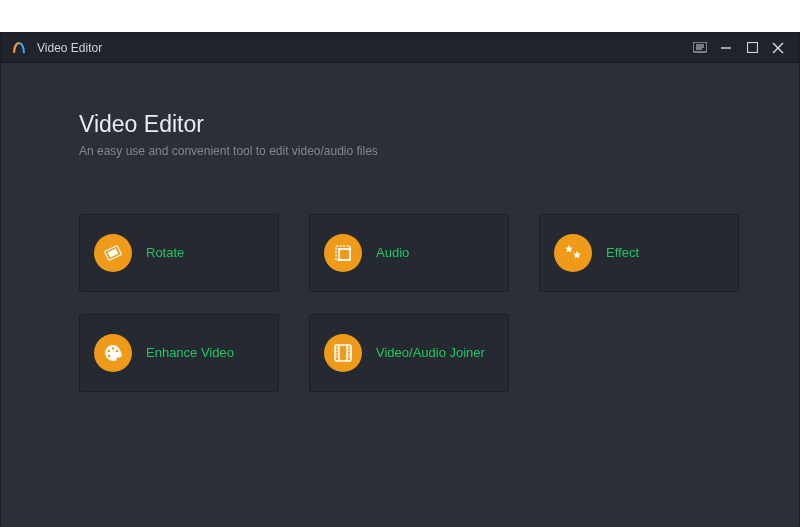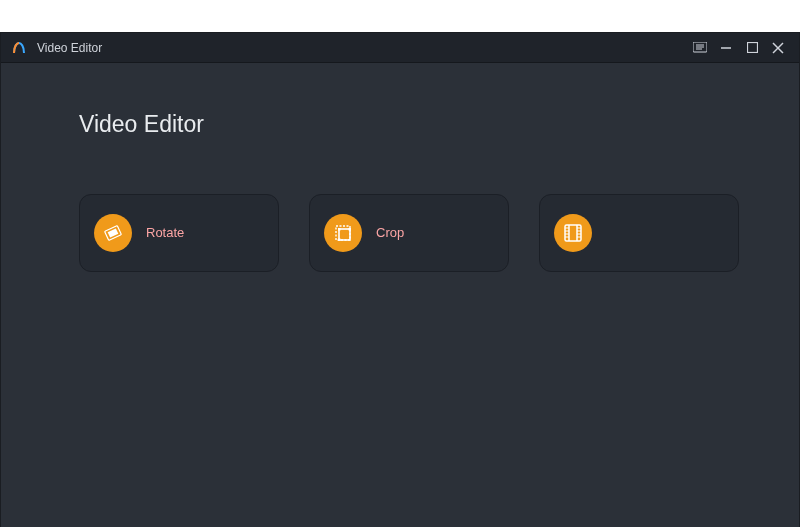--- a/index.html
+++ b/index.html
@@ -37,26 +37,26 @@
   .grid {
     margin-top: 56px;
     display: grid;
     grid-template-columns: repeat(3, 200px);
     grid-auto-rows: 78px;
     gap: 22px 30px;
   }
   .tile {
     background: #252a32;
     border: 1px solid #1b1f26;
-    border-radius: 12px;
+    border-radius: 2px;
     display: flex;
     align-items: center;
     padding: 0 14px;
     cursor: pointer;
-    color: #fca5a5;
+    color: #22c55e;
     font-size: 13px;
   }
   .tile .icon-circle {
     width: 38px; height: 38px; border-radius: 50%;
     background: #f09a1a;
     display:flex; align-items:center; justify-content:center;
     flex: 0 0 auto;
     margin-right: 14px;
   }
   .tile .label { line-height: 1.25; max-width: 120px; }
@@ -97,20 +97,21 @@
     <div class="ctrl">
       <svg width="12" height="12" viewBox="0 0 12 12">
         <line x1="1" y1="1" x2="11" y2="11" stroke="#cfd3da" stroke-width="1.5"></line>
         <line x1="11" y1="1" x2="1" y2="11" stroke="#cfd3da" stroke-width="1.5"></line>
       </svg>
     </div>
   </div>
 
   <div class="body">
     <div class="heading">Video Editor</div>
+    <div class="subheading">An easy use and convenient tool to edit video/audio files</div>
 
     <div class="grid">
 
       <div class="tile">
         <div class="icon-circle">
           <svg width="22" height="22" viewBox="0 0 22 22">
             <rect x="4" y="6" width="14" height="10" rx="1" fill="#fff" transform="rotate(-25 11 11)"></rect>
             <rect x="4" y="6" width="14" height="10" rx="1" fill="#f09a1a" stroke="#fff" stroke-width="1.2" transform="rotate(-25 11 11)"></rect>
             <rect x="6.5" y="8" width="9" height="6" fill="#fff" transform="rotate(-25 11 11)"></rect>
           </svg>
@@ -121,41 +122,63 @@
       <div class="tile">
         <div class="icon-circle">
           <svg width="22" height="22" viewBox="0 0 22 22">
             <rect x="4" y="4" width="14" height="14" fill="none" stroke="#fff" stroke-width="1.4" stroke-dasharray="2 1.5"></rect>
             <rect x="7" y="7" width="11" height="11" fill="none" stroke="#fff" stroke-width="1.6"></rect>
             <rect x="6" y="6" width="2.5" height="2.5" fill="#fff"></rect>
             <rect x="16.5" y="6" width="2.5" height="2.5" fill="#fff"></rect>
             <rect x="6" y="16.5" width="2.5" height="2.5" fill="#fff"></rect>
           </svg>
         </div>
-        <div class="label">Crop</div>
+        <div class="label">Audio</div>
+      </div>
+
+      <div class="tile">
+        <div class="icon-circle">
+          <svg width="22" height="22" viewBox="0 0 22 22">
+            <path d="M7 3 l1.2 2.4 2.6.4-1.9 1.8.4 2.6L7 9l-2.3 1.2.4-2.6L3.2 5.8l2.6-.4z" fill="#fff"></path>
+            <path d="M15 9 l1.2 2.4 2.6.4-1.9 1.8.4 2.6L15 15l-2.3 1.2.4-2.6-1.9-1.8 2.6-.4z" fill="#fff"></path>
+          </svg>
+        </div>
+        <div class="label">Effect</div>
       </div>
 
 
 
-
+      <div class="tile">
+        <div class="icon-circle">
+          <svg width="22" height="22" viewBox="0 0 22 22">
+            <path d="M11 3 a8 8 0 1 0 4 15 c-1.2-.7-.2-2.5 1.2-2.5h1.2c1.5 0 2.6-1.3 2.2-2.8C18.6 6.8 15.2 3 11 3z" fill="#fff"></path>
+            <circle cx="7" cy="9" r="1.3" fill="#f09a1a"></circle>
+            <circle cx="11" cy="6.5" r="1.3" fill="#f09a1a"></circle>
+            <circle cx="15" cy="9" r="1.3" fill="#f09a1a"></circle>
+            <circle cx="7" cy="14" r="1.3" fill="#f09a1a"></circle>
+          </svg>
+        </div>
+        <div class="label">Enhance Video</div>
+      </div>
 
       <div class="tile">
         <div class="icon-circle">
           <svg width="22" height="22" viewBox="0 0 22 22">
             <rect x="3" y="3" width="16" height="16" rx="1.5" fill="none" stroke="#fff" stroke-width="1.5"></rect>
             <line x1="7" y1="3" x2="7" y2="19" stroke="#fff" stroke-width="1.5"></line>
             <line x1="15" y1="3" x2="15" y2="19" stroke="#fff" stroke-width="1.5"></line>
             <line x1="3" y1="6" x2="7" y2="6" stroke="#fff"></line>
             <line x1="3" y1="9" x2="7" y2="9" stroke="#fff"></line>
             <line x1="3" y1="12" x2="7" y2="12" stroke="#fff"></line>
             <line x1="3" y1="15" x2="7" y2="15" stroke="#fff"></line>
             <line x1="15" y1="6" x2="19" y2="6" stroke="#fff"></line>
             <line x1="15" y1="9" x2="19" y2="9" stroke="#fff"></line>
             <line x1="15" y1="12" x2="19" y2="12" stroke="#fff"></line>
             <line x1="15" y1="15" x2="19" y2="15" stroke="#fff"></line>
           </svg>
         </div>
+        <div class="label">Video/Audio Joiner</div>
       </div>
 
 
     </div>
   </div>
 </div>
 
 </body></html>

